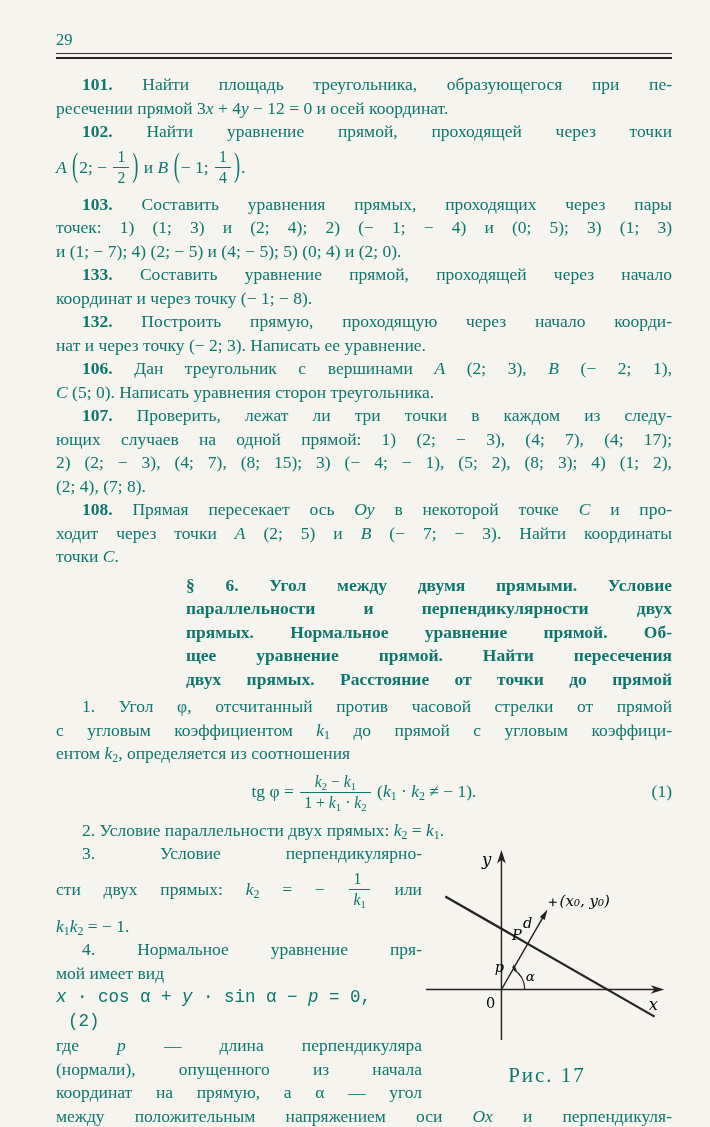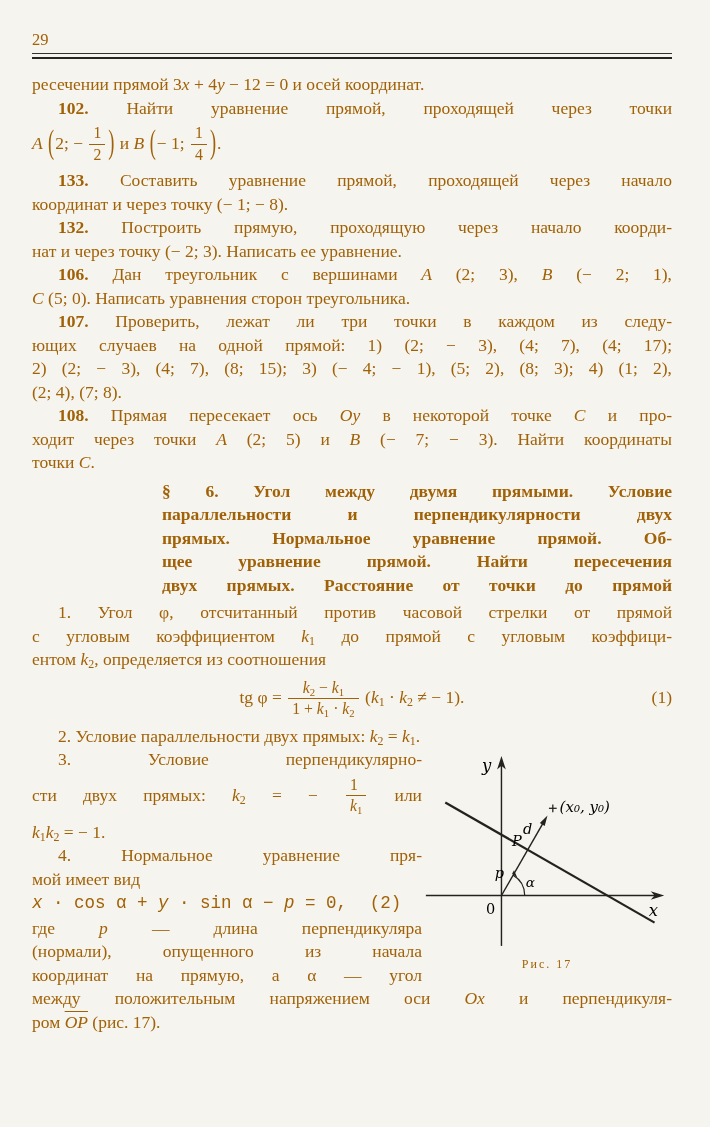--- a/index.html
+++ b/index.html
@@ -1,22 +1,22 @@
 <!DOCTYPE html>
 <html><head>
 <meta charset="utf-8">
 <style>
   html,body{margin:0;padding:0;background:#9a9a96;}
   .page{
     width:710px;height:1127px;box-sizing:border-box;position:relative;overflow:hidden;
     background:#f6f4ee;
-    color:#a16207;
+    color:#0f766e;
     font-family:"Liberation Serif","DejaVu Serif",serif;
     font-size:17.5px;line-height:23.5px;
-    padding:30px 38px 0 32px;
+    padding:30px 38px 0 56px;
     margin:0 auto;
   }
   .header{display:flex;justify-content:space-between;align-items:baseline;font-size:16.5px;line-height:20px;}
   .running-head{font-style:italic;letter-spacing:.3px;}
   .rule{margin-top:3px;border-top:1.3px solid #34322e;height:3px;border-bottom:2.6px solid #282624;}
   .body{margin-top:14px;}
   .line{min-height:23.5px;}
   .jline{text-align:justify;text-align-last:justify;}
   .indent{text-indent:26px;}
   b{font-weight:bold;}
@@ -30,44 +30,50 @@
   .tallline{padding:5px 0;}
   .heading{font-weight:bold;margin:5px 0 4px 130px;}
   .eqrow{position:relative;text-align:center;padding:8px 0 6px;}
   .eqnum{position:absolute;right:0;top:50%;transform:translateY(-50%);}
   .twocol{display:flex;align-items:flex-start;}
   .col-left{width:396px;}
   .col-right{flex:1;display:flex;flex-direction:column;align-items:flex-end;}
   .eq2row{text-align:left;padding:1px 0;font-family:Liberation Mono, monospace;}
   .eq2row .eqnum2{margin-left:12px;}
   .figure svg{display:block;}
-  .fig-caption{width:250px;text-align:center;margin-top:3px;font-size:12px;letter-spacing:2px;font-family:Liberation Serif, serif;}
+  .fig-caption{width:250px;text-align:center;margin-top:20px;font-size:21px;letter-spacing:2px;font-family:Liberation Serif, serif;}
   svg text{font-family:"DejaVu Serif","Liberation Serif",serif;}
 </style>
 </head>
 <body>
 
 <div class="page">
 
   <div class="header">
     <span>29</span>
   </div>
   <div class="rule"></div>
 
   <div class="body">
 
     <div class="para">
+      <div class="line jline indent"><b>101.</b> Найти площадь треугольника, образующегося при пе-</div>
       <div class="line">ресечении прямой 3<i>x</i> + 4<i>y</i> − 12 = 0 и осей координат.</div>
     </div>
 
     <div class="para">
       <div class="line jline indent"><b>102.</b> Найти уравнение прямой, проходящей через точки</div>
       <div class="line tallline"><i>A</i> <span class="bigp">(</span>2; − <span class="frac"><span class="fn">1</span><span class="fd">2</span></span><span class="bigp">)</span> и <i>B</i> <span class="bigp">(</span>− 1; <span class="frac"><span class="fn">1</span><span class="fd">4</span></span><span class="bigp">)</span>.</div>
     </div>
 
+    <div class="para">
+      <div class="line jline indent"><b>103.</b> Составить уравнения прямых, проходящих через пары</div>
+      <div class="line jline">точек: 1) (1; 3) и (2; 4); 2) (− 1; − 4) и (0; 5); 3) (1; 3)</div>
+      <div class="line">и (1; − 7); 4) (2; − 5) и (4; − 5); 5) (0; 4) и (2; 0).</div>
+    </div>
 
     <div class="para">
       <div class="line jline indent"><b>133.</b> Составить уравнение прямой, проходящей через начало</div>
       <div class="line">координат и через точку (− 1; − 8).</div>
     </div>
 
     <div class="para">
       <div class="line jline indent"><b>132.</b> Построить прямую, проходящую через начало коорди-</div>
       <div class="line">нат и через точку (− 2; 3). Написать ее уравнение.</div>
     </div>

